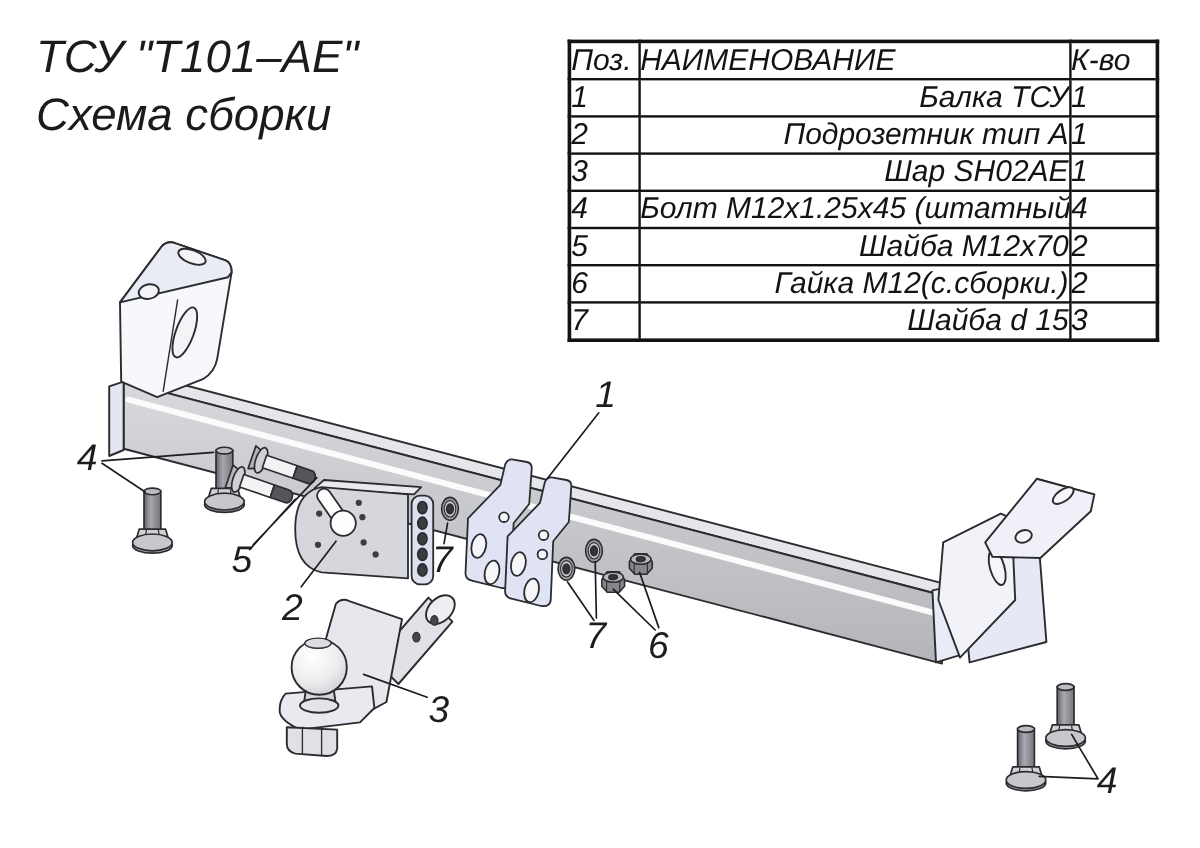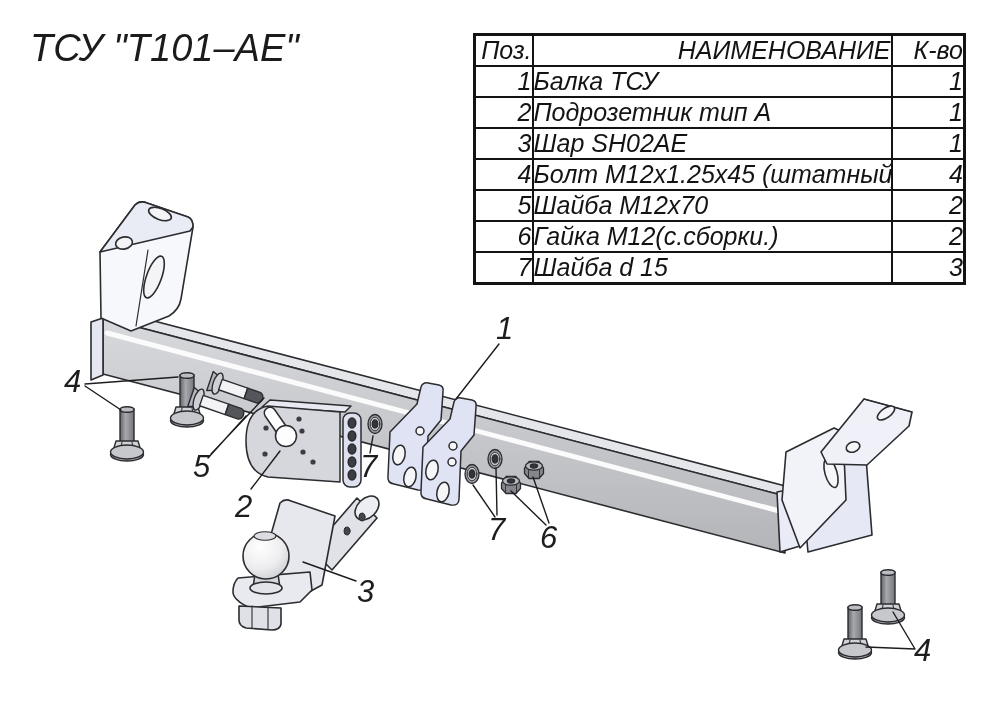--- a/index.html
+++ b/index.html
@@ -4,32 +4,33 @@
 <style>
   html,body{margin:0;padding:0;background:#fff;}
   #canvas{position:relative;width:1000px;height:707px;background:#ffffff;overflow:hidden;
           font-family:"Liberation Sans",sans-serif;}
   .title-block{position:absolute;left:30px;top:24px;font-style:italic;font-size:38px;
                line-height:48px;color:#1b1b1d;letter-spacing:0px;white-space:nowrap;}
   table.parts{position:absolute;left:473px;top:33px;width:490px;height:250px;
               border-collapse:collapse;table-layout:fixed;border:3px solid #131314;}
   table.parts td{border:2px solid #131314;padding:0;font-style:italic;font-size:25px;
                  color:#131314;height:29px;overflow:hidden;white-space:nowrap;}
-  td.c{text-align:right;}
-  td.n{text-align:left;padding-left:8px;}
+  td.c{text-align:left;}
+  td.n{text-align:right;padding-left:8px;}
   svg text.callout{font-family:"Liberation Sans",sans-serif;font-style:italic;
                    font-size:31px;fill:#1d1d1f;}
 </style>
 </head>
 <body>
 
 <div id="canvas">
 
   <div class="title-block">
     <div>ТСУ "Т101–АЕ"</div>
+    <div>Схема сборки</div>
   </div>
 
   <table class="parts">
     <colgroup>
         <col style="width:58px">
         <col style="width:359px">
         <col style="width:73px">
       </colgroup>
     <tbody>
       <tr>

